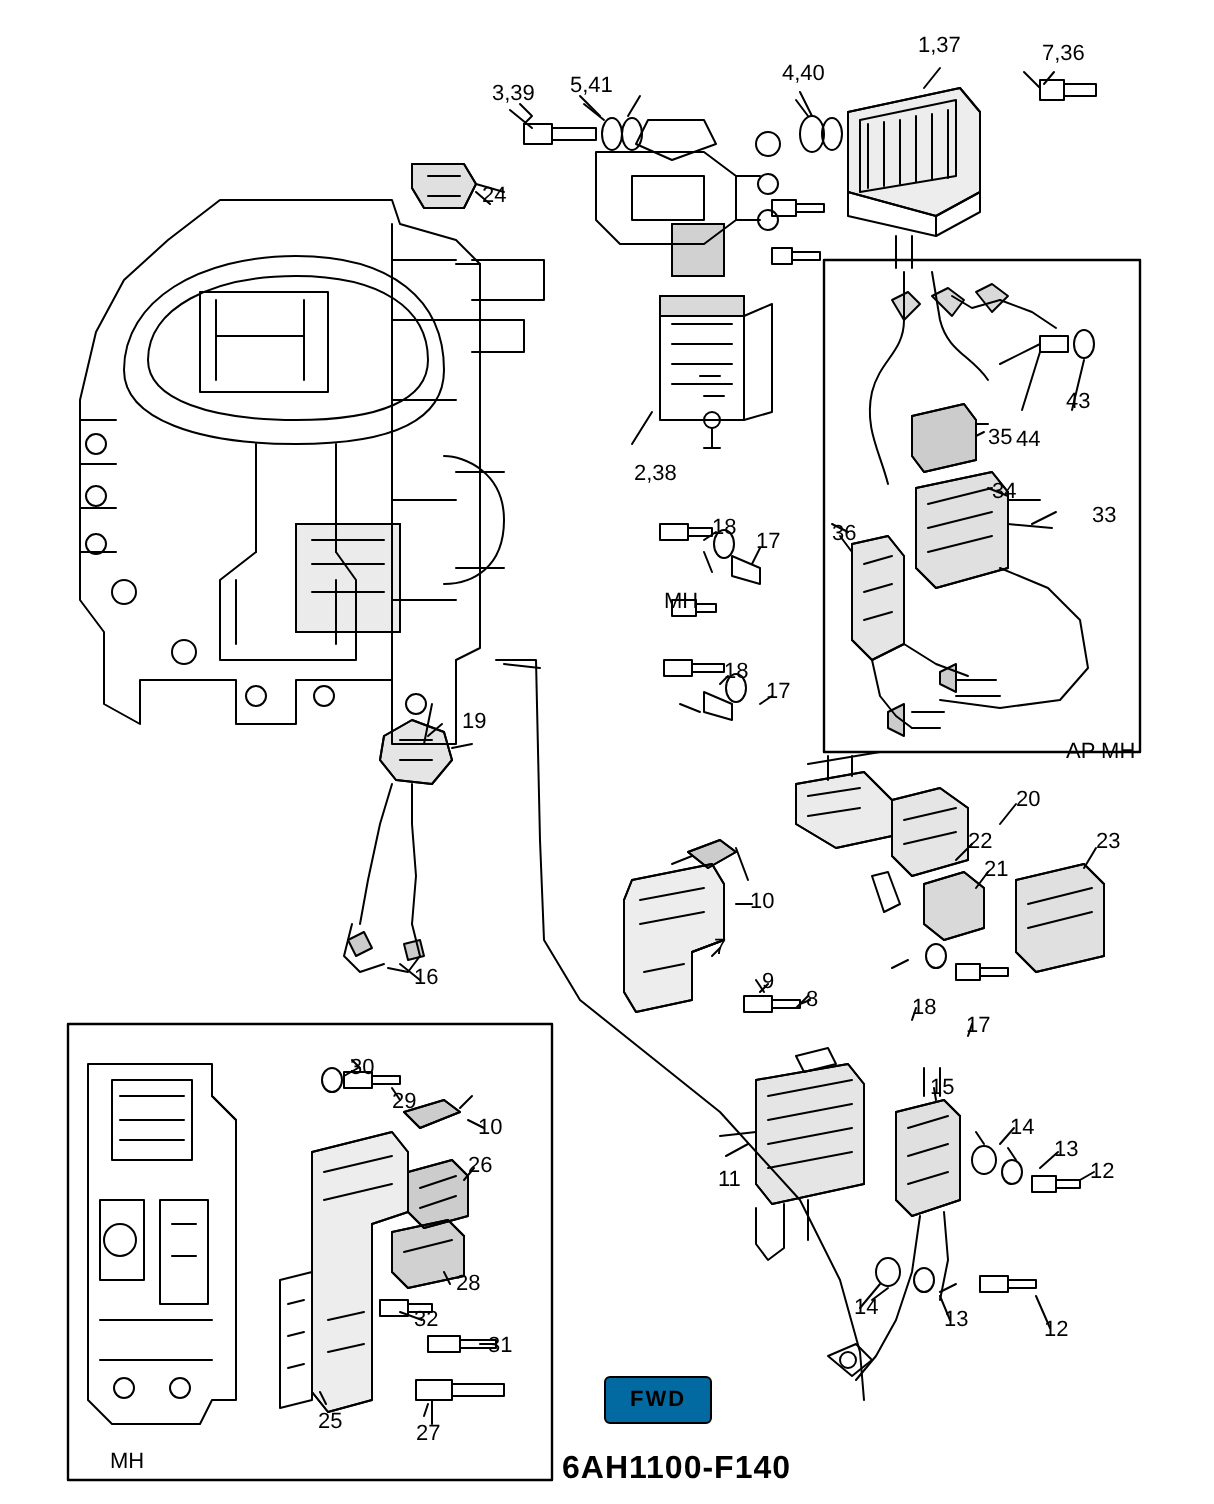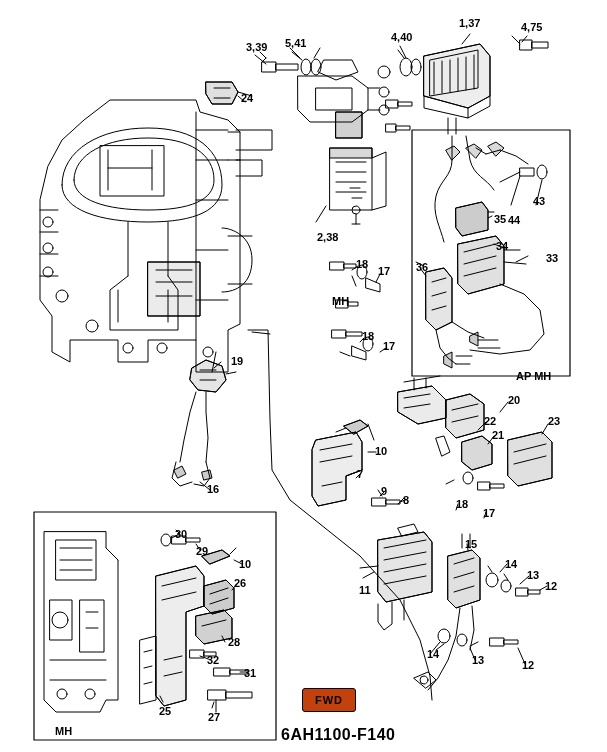--- a/index.html
+++ b/index.html
@@ -14,37 +14,37 @@
     position: relative;
     width: 607px;
     height: 752px;
     background: #ffffff;
     overflow: hidden;
   }
   .lbl {
     position: absolute;
     font-family: "Liberation Sans", sans-serif;
     font-size: 11px;
-    font-weight: bold;
+    font-weight: normal;
     color: #000000;
     white-space: nowrap;
     line-height: 1;
   }
   .diagram-svg {
     position: absolute;
     left: 0;
     top: 0;
     width: 607px;
     height: 752px;
   }
   .fwd-box {
     position: absolute;
     border: 1.6px solid #000;
     border-radius: 3px;
-    background: #c2410c;
+    background: #0369a1;
     font-family: "Liberation Sans", sans-serif;
     font-size: 11px;
     font-weight: bold;
     display: flex;
     align-items: center;
     justify-content: center;
     letter-spacing: 1px;
   }
   .partnum {
     position: absolute;
@@ -419,35 +419,35 @@
         <path d="M212 708 L214 702"></path>
       </g>
 
     </g>
   </svg>
 
   <div class="lbl" style="left:246px;top:42px;">3,39</div>
   <div class="lbl" style="left:285px;top:38px;">5,41</div>
   <div class="lbl" style="left:391px;top:32px;">4,40</div>
   <div class="lbl" style="left:459px;top:18px;">1,37</div>
-  <div class="lbl" style="left:521px;top:22px;">4,75</div>
+  <div class="lbl" style="left:521px;top:22px;">7,36</div>
   <div class="lbl" style="left:241px;top:93px;">24</div>
   <div class="lbl" style="left:317px;top:232px;">2,38</div>
   <div class="lbl" style="left:508px;top:196px;margin-top:19px;">44</div>
   <div class="lbl" style="left:533px;top:196px;">43</div>
   <div class="lbl" style="left:494px;top:214px;">35</div>
   <div class="lbl" style="left:496px;top:241px;">34</div>
   <div class="lbl" style="left:546px;top:253px;">33</div>
   <div class="lbl" style="left:416px;top:262px;">36</div>
   <div class="lbl" style="left:356px;top:259px;">18</div>
   <div class="lbl" style="left:378px;top:266px;">17</div>
   <div class="lbl" style="left:332px;top:296px;">MH</div>
   <div class="lbl" style="left:362px;top:331px;">18</div>
   <div class="lbl" style="left:383px;top:341px;">17</div>
-  <div class="lbl" style="left:516px;top:371px;">AP MH</div>
+  <div class="lbl" style="left:533px;top:371px;">AP MH</div>
   <div class="lbl" style="left:231px;top:356px;">19</div>
   <div class="lbl" style="left:508px;top:395px;">20</div>
   <div class="lbl" style="left:484px;top:416px;">22</div>
   <div class="lbl" style="left:492px;top:430px;">21</div>
   <div class="lbl" style="left:548px;top:416px;">23</div>
   <div class="lbl" style="left:375px;top:446px;">10</div>
   <div class="lbl" style="left:357px;top:469px;">7</div>
   <div class="lbl" style="left:207px;top:484px;">16</div>
   <div class="lbl" style="left:381px;top:486px;">9</div>
   <div class="lbl" style="left:403px;top:495px;">8</div>

